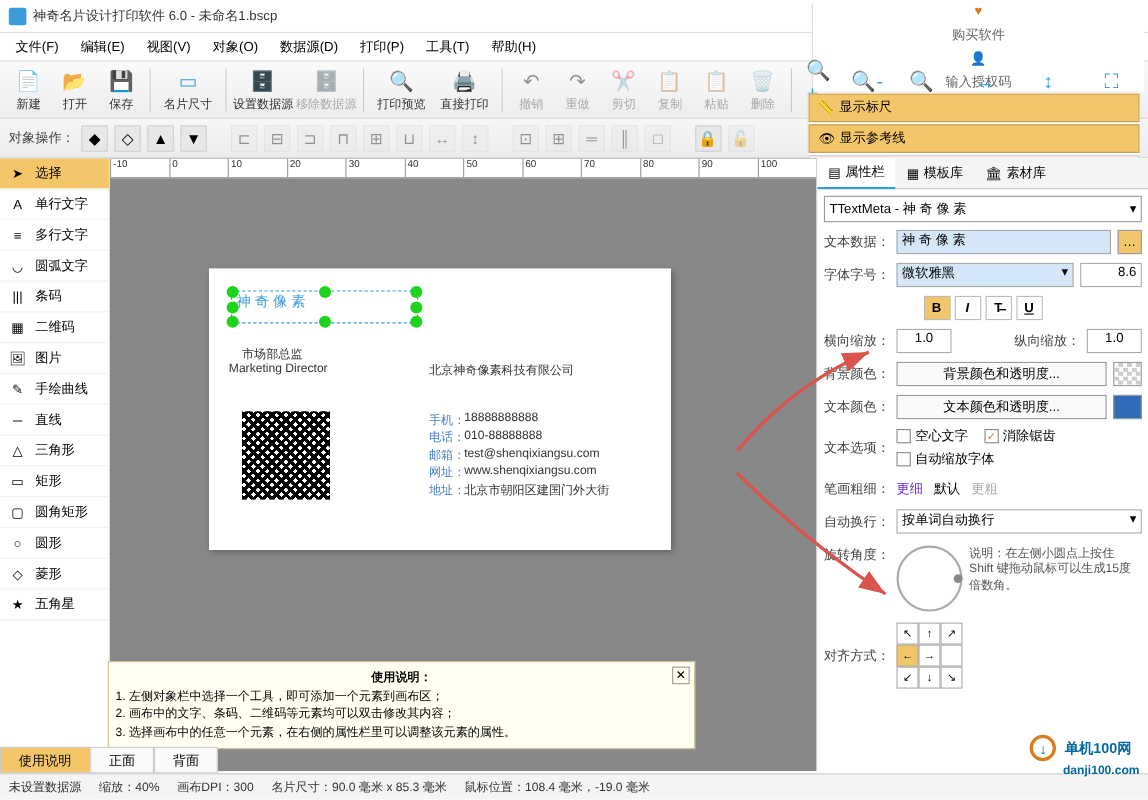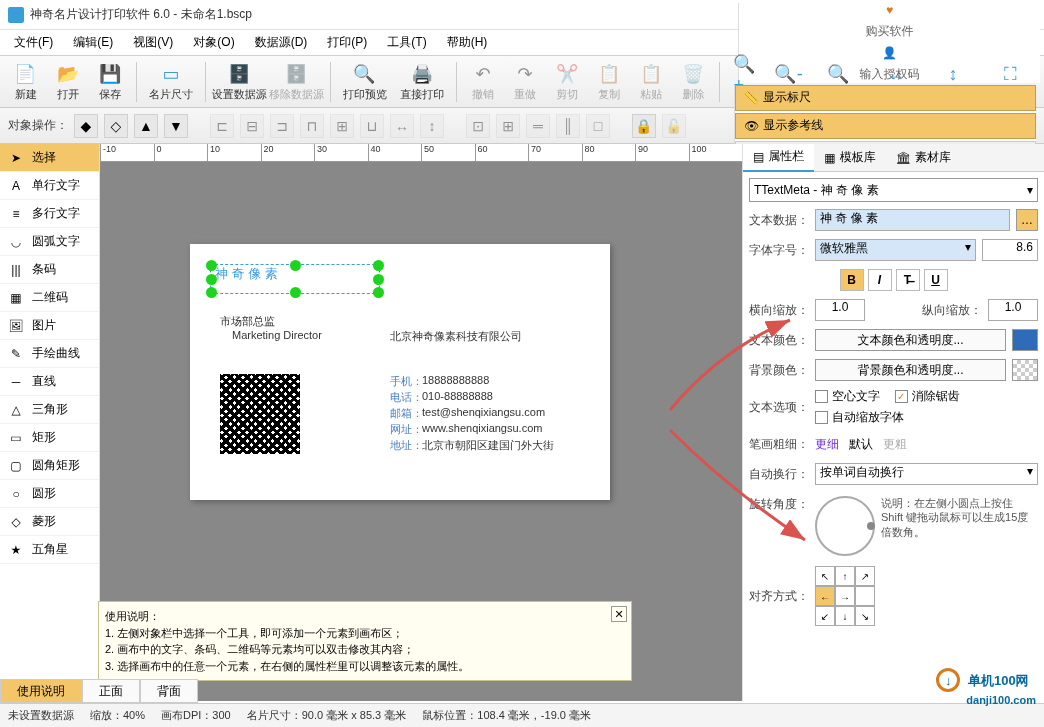--- a/index.html
+++ b/index.html
@@ -55,21 +55,21 @@
 .colsw { width:26px; height:22px; border:1px solid #999; }
 .chk { display:flex; align-items:center; gap:4px; }
 .chkbox { width:13px; height:13px; border:1px solid #888; background:#fff; display:inline-flex; align-items:center; justify-content:center; font-size:10px; }
 .radio { display:flex; gap:10px; }
 .wheel { width:60px; height:60px; border:2px solid #aaa; border-radius:50%; position:relative; }
 .wheel::after { content:''; position:absolute; right:-2px; top:50%; width:8px; height:8px; background:#888; border-radius:50%; transform:translate(0,-50%); }
 .arrpad { display:grid; grid-template-columns:repeat(3,20px); grid-template-rows:repeat(3,20px); gap:0; }
 .ap { border:1px solid #aaa; display:flex; align-items:center; justify-content:center; font-size:10px; }
 .ap.o { background:#f4c66a; }
 .help { position:absolute; left:98px; bottom:46px; width:534px; background:#fffef0; border:1px solid #c9c090; padding:6px; font-size:11px; line-height:1.5; }
-.help .hb { font-weight:normal; }
+.help .hb { font-weight:bold;text-align:center; }
 .help .cx { position:absolute; right:4px; top:4px; width:16px; height:16px; border:1px solid #999; display:flex; align-items:center; justify-content:center; cursor:pointer; }
 .btabs { position:absolute; left:0; bottom:24px; height:24px; display:flex; }
 .btab { padding:0 16px; height:24px; display:flex; align-items:center; border:1px solid #ccc; background:#fafafa; cursor:pointer; }
 .btab.y { background:#f4c66a; }
 .status { position:absolute; bottom:0; left:0; right:0; height:24px; background:#f4f4f4; border-top:1px solid #ccc; display:flex; align-items:center; padding:0 8px; gap:16px; font-size:11px; color:#333; }
 .arrow { position:absolute; pointer-events:none; }
 .watermark { position:absolute; right:8px; bottom:20px; font-size:13px; color:#0369a1; font-weight:bold; }
 .watermark .dl { width:24px; height:24px; border:3px solid #d97b1f; border-radius:50%; display:inline-flex; align-items:center; justify-content:center; margin-right:4px; }
 </style>
 </head>
@@ -311,21 +311,21 @@
         <span>100</span>
     </div>
     <div class="canvas">
       <div class="card-sel">
         <span style="color:#3b9cdc;font-size:13px;padding:4px">神 奇 像 素</span>
         <div class="handle" style="left:-5px;top:-5px"></div><div class="handle" style="left:50%;top:-5px;margin-left:-5px"></div><div class="handle" style="right:-5px;top:-5px"></div>
         <div class="handle" style="left:-5px;top:50%;margin-top:-5px"></div><div class="handle" style="right:-5px;top:50%;margin-top:-5px"></div>
         <div class="handle" style="left:-5px;bottom:-5px"></div><div class="handle" style="left:50%;bottom:-5px;margin-left:-5px"></div><div class="handle" style="right:-5px;bottom:-5px"></div>
       </div>
       <div class="card-txt" style="left:30px;top:70px">市场部总监</div>
-      <div class="card-txt" style="left:42px;top:85px">Marketing Director</div>
+      <div class="card-txt" style="left:18px;top:85px">Marketing Director</div>
       <div class="card-txt" style="left:200px;top:85px">北京神奇像素科技有限公司</div>
       <div class="qr"></div>
       <div class="card-txt b" style="left:200px;top:130px">手机：</div>
       <div class="card-txt" style="left:232px;top:130px">18888888888</div>
       <div class="card-txt b" style="left:200px;top:146px">电话：</div>
       <div class="card-txt" style="left:232px;top:146px">010-88888888</div>
       <div class="card-txt b" style="left:200px;top:162px">邮箱：</div>
       <div class="card-txt" style="left:232px;top:162px">test@shenqixiangsu.com</div>
       <div class="card-txt b" style="left:200px;top:178px">网址：</div>
       <div class="card-txt" style="left:232px;top:178px">www.shenqixiangsu.com</div>
@@ -373,32 +373,32 @@
         <div class="fmtbtn">T̶</div>
         <div class="fmtbtn" style="text-decoration:underline">U</div>
       </div>
       <div class="row">
         <span class="rl">横向缩放：</span>
         <div class="inp" style="width:50px;text-align:center">1.0</div>
         <span class="rl" style="flex:1;text-align:right">纵向缩放：</span>
         <div class="inp" style="width:50px;text-align:center">1.0</div>
       </div>
       <div class="row">
+        <span class="rl">背景颜色：</span>
+        <div class="colbtn">
+            <span>背景颜色和透明度...</span>
+          </div>
+        <div class="colsw" style="background:repeating-conic-gradient(#ccc 0 25%,#fff 0 50%) 0 0/8px 8px"></div>
+      </div>
+      <div class="row">
         <span class="rl">文本颜色：</span>
         <div class="colbtn">
             <span>文本颜色和透明度...</span>
           </div>
         <div class="colsw" style="background:#2e6bb8"></div>
-      </div>
-      <div class="row">
-        <span class="rl">背景颜色：</span>
-        <div class="colbtn">
-            <span>背景颜色和透明度...</span>
-          </div>
-        <div class="colsw" style="background:repeating-conic-gradient(#ccc 0 25%,#fff 0 50%) 0 0/8px 8px"></div>
       </div>
       <div class="row">
         <span class="rl">文本选项：</span>
         <div style="flex:1">
           <div class="chk"><span class="chkbox"></span><span>空心文字</span>
           &nbsp;&nbsp;<span class="chkbox" style="color:#d97b1f">✓</span><span>消除锯齿</span></div>
           <div class="chk" style="margin-top:4px">
               <span class="chkbox"></span>
               <span>自动缩放字体</span>
             </div>

